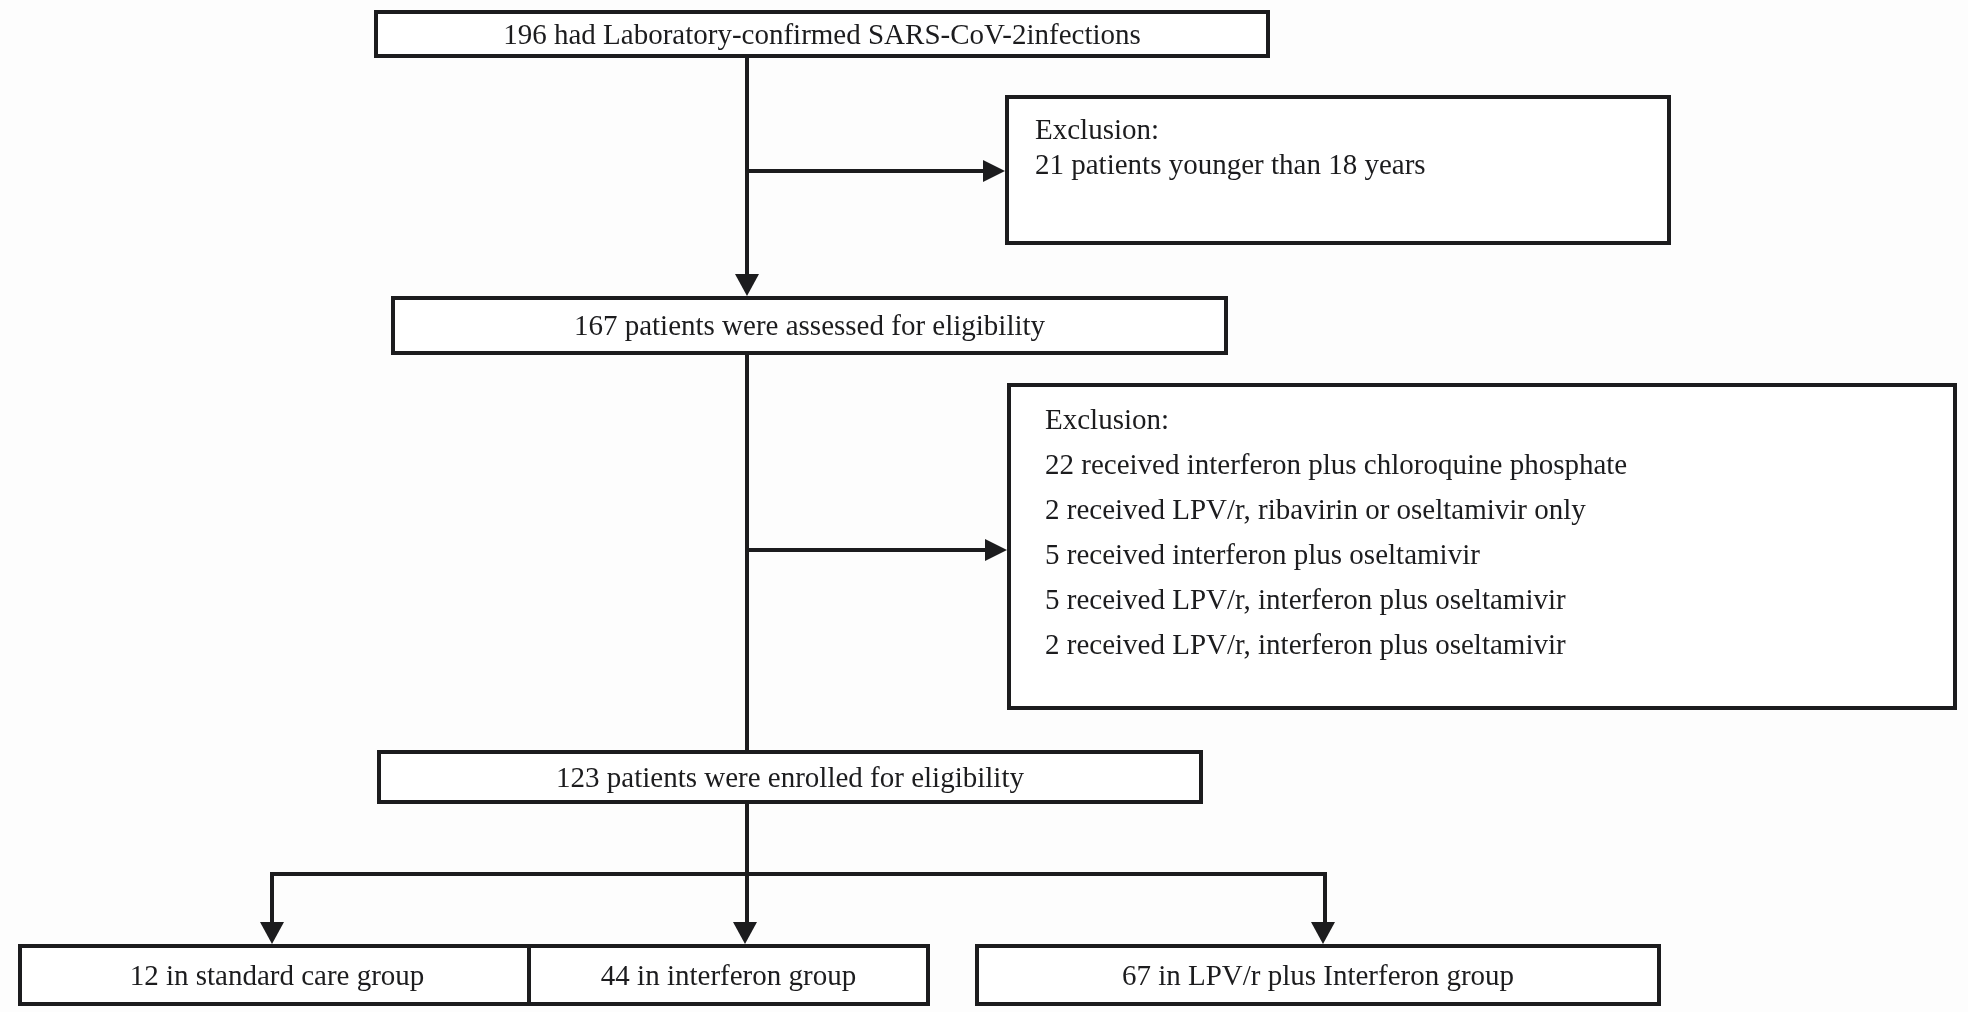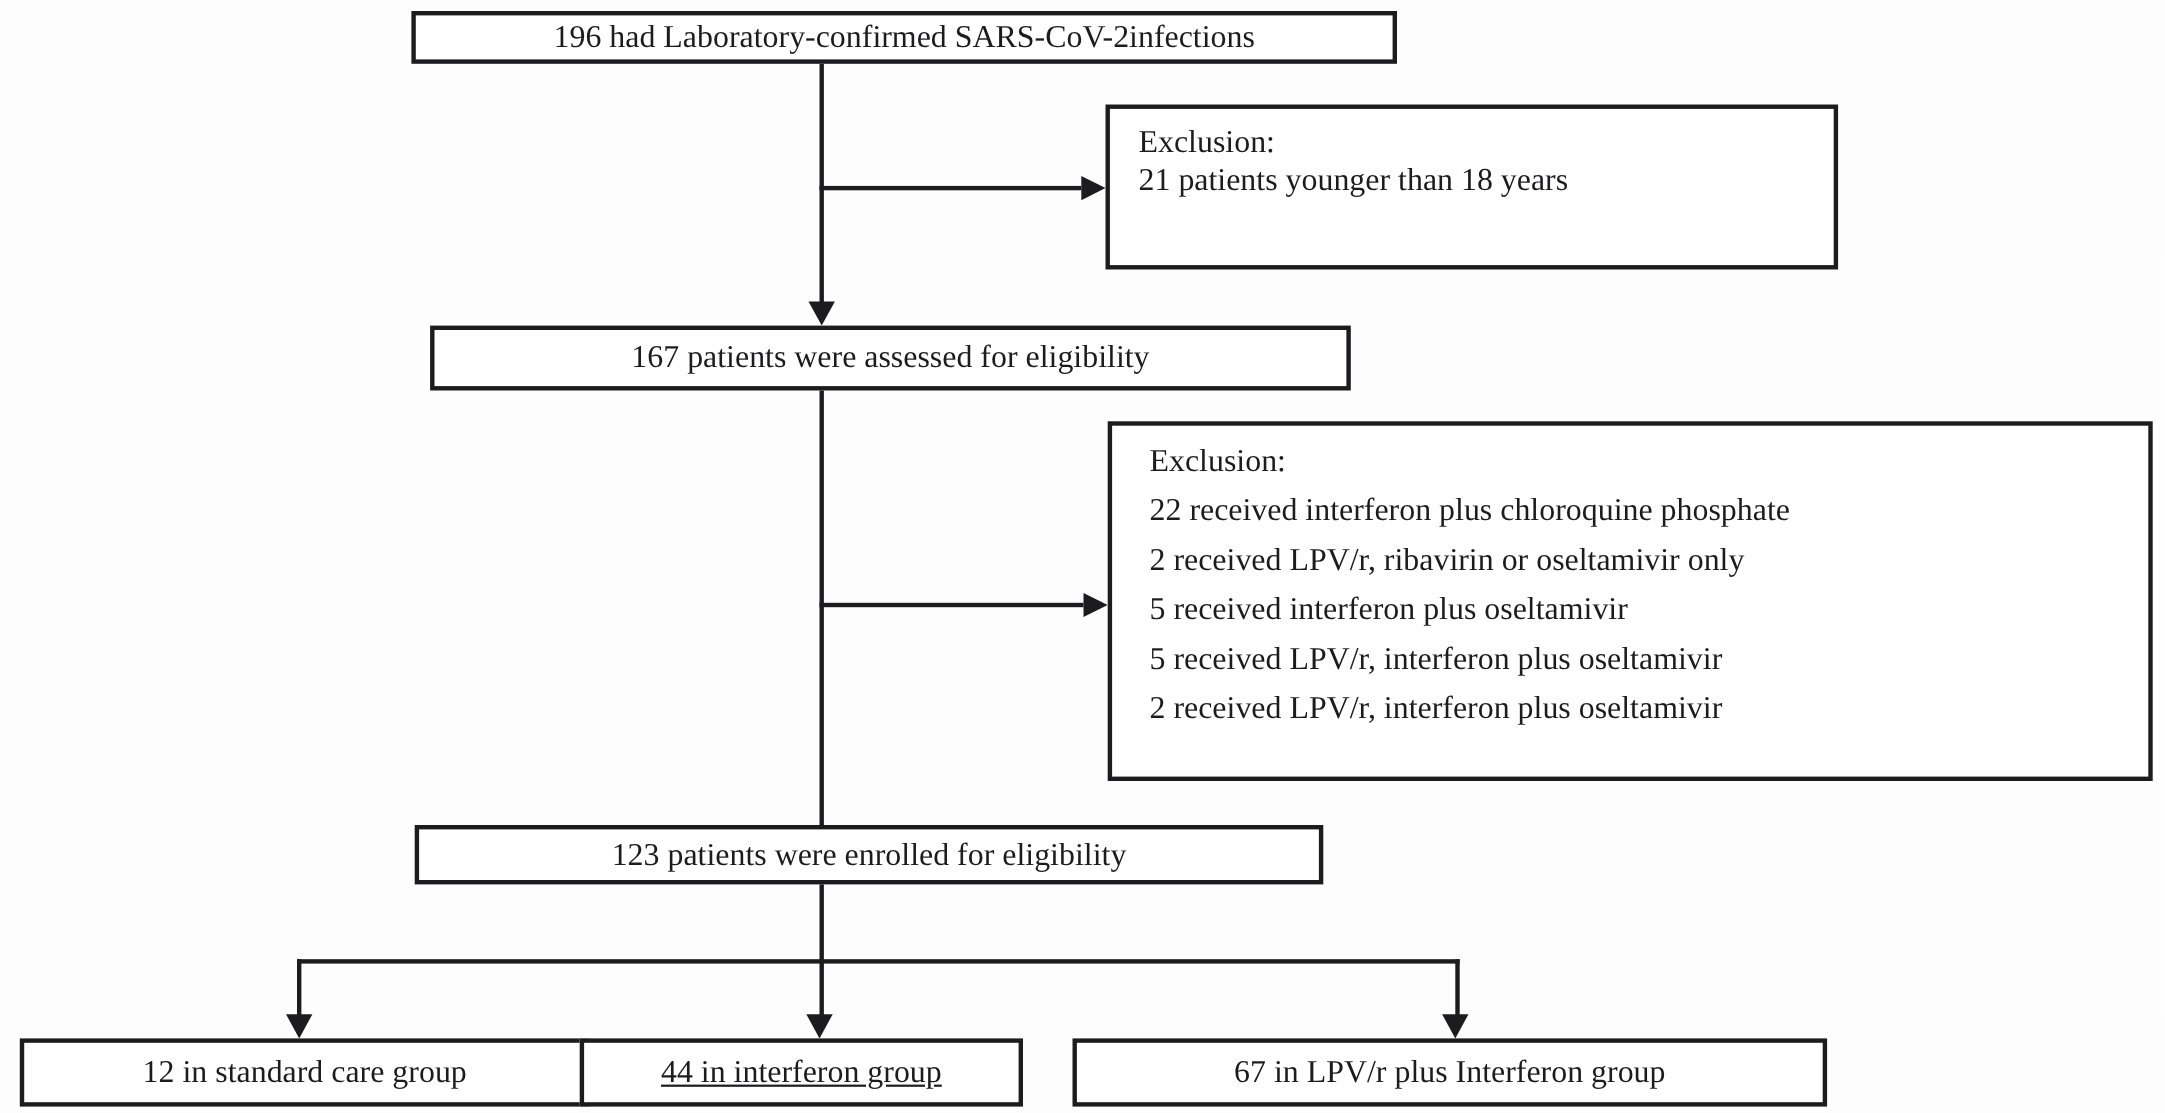--- a/index.html
+++ b/index.html
@@ -98,17 +98,17 @@
   <div class="ah-down" style="left:260px;top:922px;"></div>
 
   <div class="vline" style="left:745px;top:874px;height:50px;"></div>
   <div class="ah-down" style="left:733px;top:922px;"></div>
 
   <div class="vline" style="left:1323px;top:872px;height:52px;"></div>
   <div class="ah-down" style="left:1311px;top:922px;"></div>
 
   <div class="box center" style="left:2px;top:944px;width:518px;height:62px;margin-left:16px;">12 in standard care group</div>
 
-  <div class="box center" style="left:527px;top:944px;width:403px;height:62px;text-decoration:underline;">44 in interferon group</div>
+  <div class="box center" style="left:527px;top:944px;width:403px;height:62px;">44 in interferon group</div>
 
   <div class="box center" style="left:975px;top:944px;width:686px;height:62px;">67 in LPV/r plus Interferon group</div>
 
 </div>
 
 </body></html>

